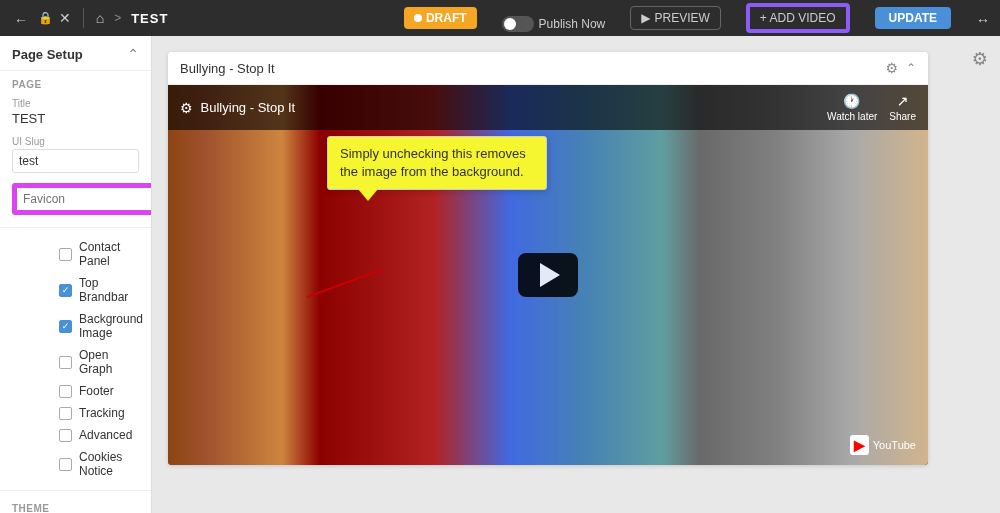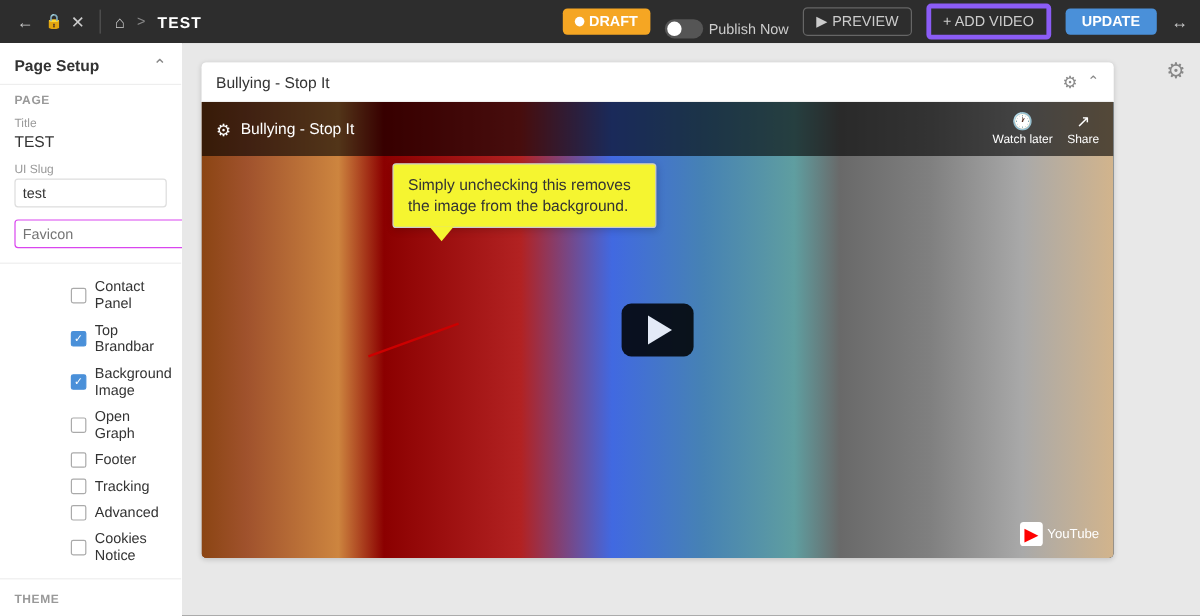--- a/index.html
+++ b/index.html
@@ -11,21 +11,21 @@
       padding: 0 10px; gap: 8px; position: relative;
     }
     .topbar-nav-icons { display: flex; gap: 6px; align-items: center; }
     .topbar-icon { color: #ccc; font-size: 14px; cursor: pointer; padding: 2px 4px; }
     .topbar-lock { color: #ccc; font-size: 12px; }
     .topbar-close { color: #ccc; font-size: 14px; cursor: pointer; }
     .topbar-separator { width: 1px; height: 20px; background: #555; margin: 0 4px; }
     .topbar-home { color: #ccc; font-size: 14px; cursor: pointer; }
     .topbar-chevron { color: #888; font-size: 12px; margin: 0 2px; }
     .topbar-title { color: #fff; font-size: 13px; font-weight: 600; letter-spacing: 1px; }
-    .topbar-right { margin-left: auto; display: flex; align-items: center; gap: 12px; }
+    .topbar-right { margin-left: auto; display: flex; align-items: center; gap: 25px; }
     .btn-draft {
       background: #f5a623; color: #fff; border: none; border-radius: 4px;
       padding: 4px 10px; font-size: 12px; font-weight: 600; cursor: pointer;
       display: flex; align-items: center; gap: 4px;
     }
     .btn-draft .dot { width: 8px; height: 8px; background: #fff; border-radius: 50%; display: inline-block; }
     .toggle-wrap { display: flex; align-items: center; gap: 5px; margin-top: 12px; }
     .toggle { width: 32px; height: 16px; background: #555; border-radius: 8px; position: relative; cursor: pointer; }
     .toggle-knob { width: 12px; height: 12px; background: #fff; border-radius: 50%; position: absolute; top: 2px; left: 2px; }
     .toggle-label { color: #ccc; font-size: 12px; }
@@ -66,21 +66,21 @@
     .field-label { font-size: 10px; color: #999; margin-bottom: 2px; }
     .field-value { font-size: 13px; color: #333; font-weight: 500; }
     .field-input {
       width: 100%; border: 1px solid #ddd; border-radius: 3px;
       padding: 4px 6px; font-size: 12px; color: #333; outline: none;
     }
     .favicon-row {
       display: flex; align-items: center; gap: 4px; padding: 4px 12px 8px;
     }
     .favicon-input {
-      flex: 1; border: 1px solid #d946ef; border-radius: 3px;
+      flex: 1; border: 5px solid #d946ef; border-radius: 3px;
       padding: 4px 6px; font-size: 12px; color: #333; outline: none;
     }
     .divider { height: 1px; background: #eee; margin: 4px 0; }
 
     .options-section { padding: 4px 0; margin-left: 47px; }
     .checkbox-row {
       display: flex; align-items: center; gap: 7px;
       padding: 4px 12px; cursor: pointer;
     }
     .cb {

